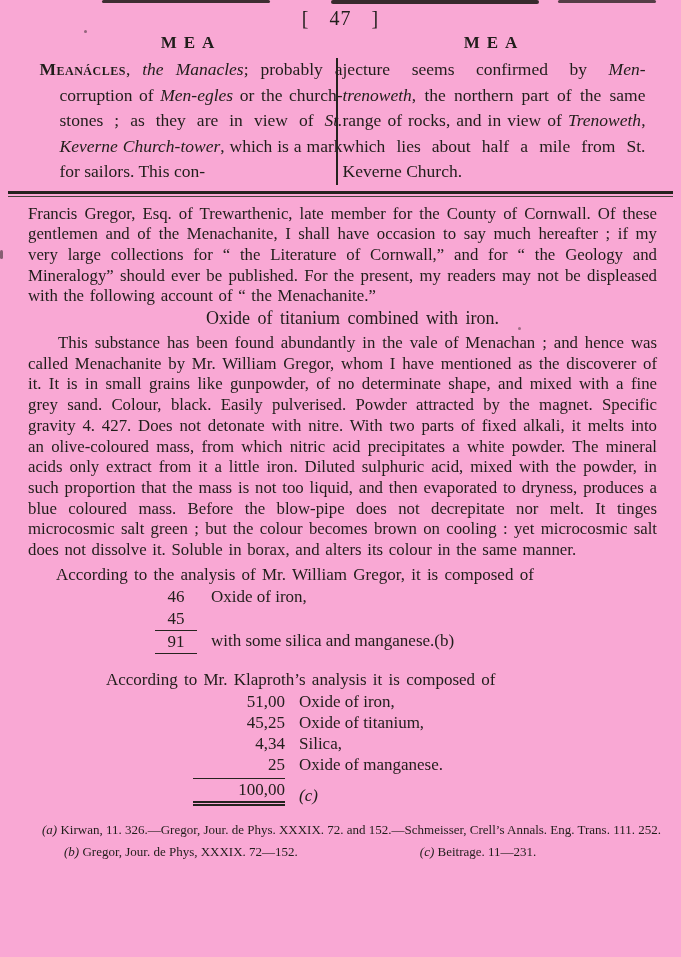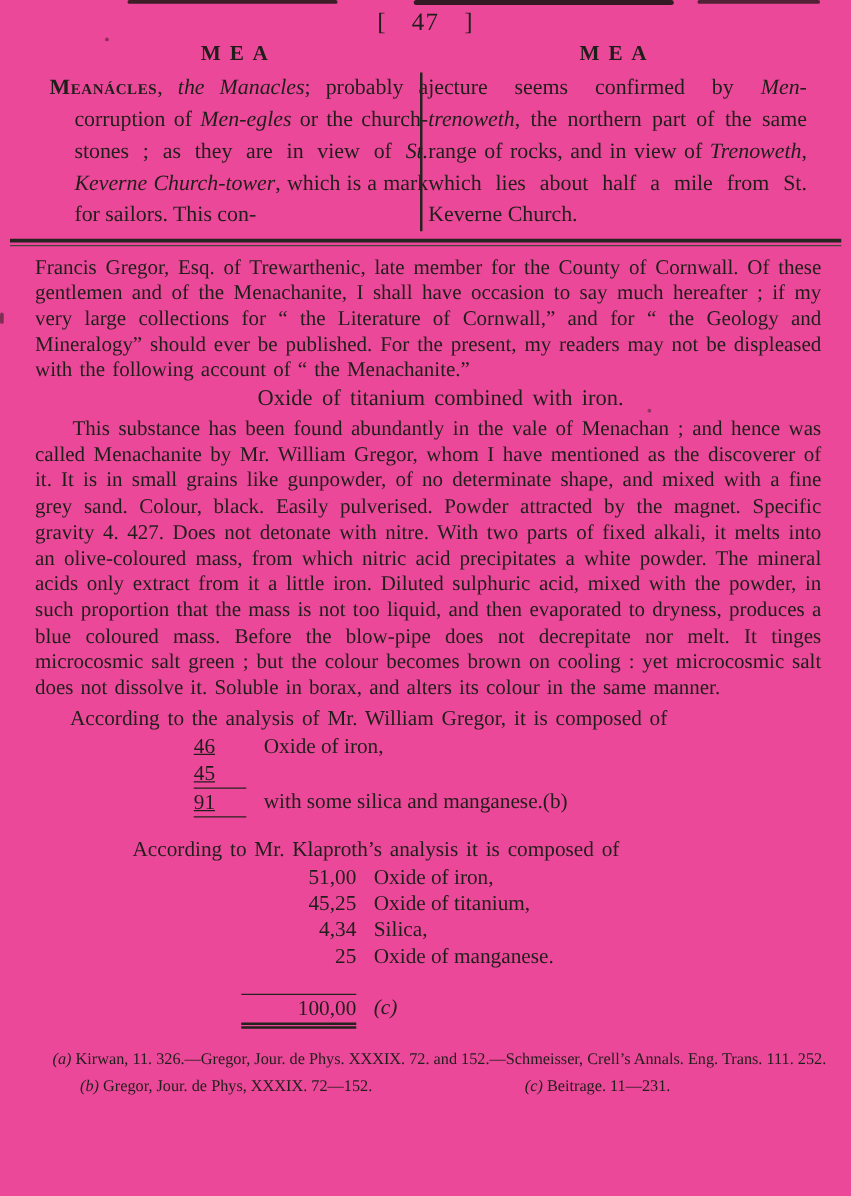--- a/index.html
+++ b/index.html
@@ -1,19 +1,19 @@
 <!DOCTYPE html>
 <html><head>
 <meta charset="utf-8">
 <style>
   html,body { margin:0; padding:0; }
   .page {
     position:relative;
     width:681px; height:957px;
-    background:#ec4899;
+    background:#f9a8d4;
     color:#201e1b;
     font-family:"Liberation Serif","DejaVu Serif",serif;
     overflow:hidden;
     box-sizing:border-box;
     padding-top:6px;
   }
   
   .artifact { position:absolute; background:#15130f; border-radius:2px; }
   .art-1 { left:102px; top:0; width:168px; height:3px; opacity:.82; }
   .art-2 { left:331px; top:0; width:208px; height:4px; opacity:.85; }
@@ -96,27 +96,27 @@
     font-size:17px;
     line-height:22px;
     word-spacing:2px;
   }
   .gregor-intro { margin:3px 0 0 56px; }
   .klaproth-intro { margin:15px 0 0 106px; }
 
   .rows { font-size:17px; }
   .row { display:flex; line-height:22px; }
   .gregor-rows { margin-left:155px; }
-  .gregor-rows .val { width:42px; text-align:left;text-decoration:underline; }
+  .gregor-rows .val { width:42px; text-align:center; }
   .klaproth-rows { margin-left:193px; }
   .klaproth-rows .row { line-height:21px; }
   .klaproth-rows .val { width:92px; text-align:right; }
   .lbl { margin-left:14px; }
   .row-sum .val { border-top:1.5px solid #25231f; border-bottom:1.5px solid #25231f; }
-  .row-grand { margin-top:20px; }
+  .row-grand { margin-top:3px;align-items:flex-end; }
   .row-grand .val { border-top:1.5px solid #25231f; border-bottom:5px double #25231f; padding-bottom:1px; }
 
   .footnotes {
     margin:14px 18px 0 6px;
     font-size:13px;
     line-height:20px;
   }
   .fn-a { text-indent:36px; }
   .fn-row { display:flex; margin-top:2px; }
   .fn-b { margin-left:58px; }

